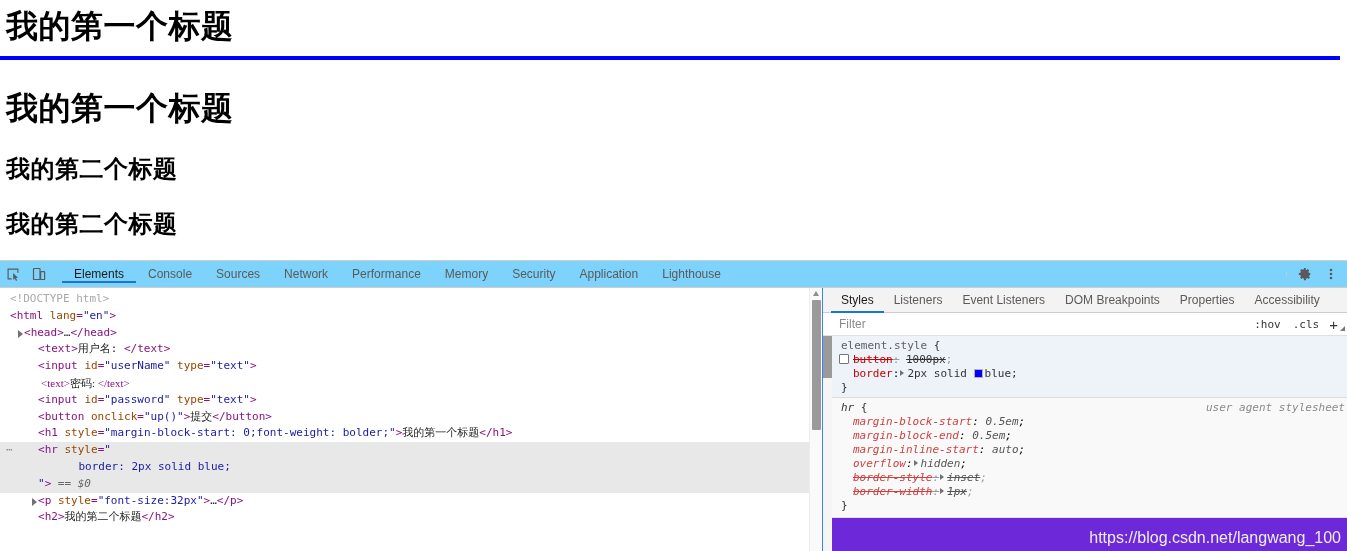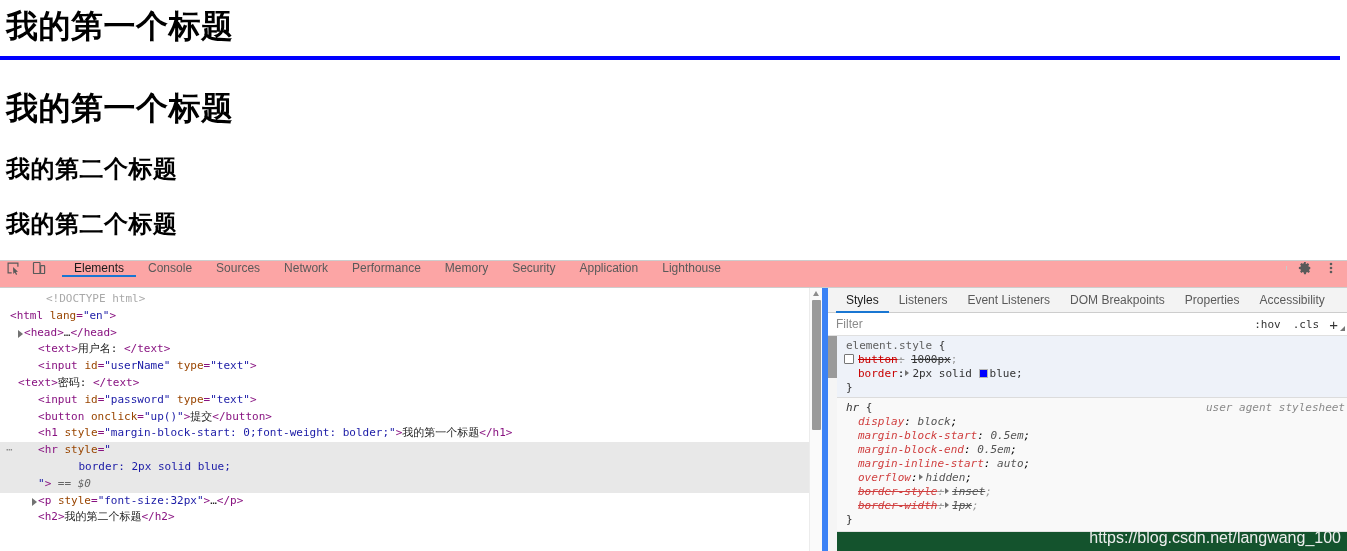--- a/index.html
+++ b/index.html
@@ -68,24 +68,24 @@
     height: 291px;
     background: #ffffff;
     border-top: 1px solid #cdcdcd;
     font-family: "Liberation Sans", sans-serif;
   }
 
   
   #dt-toolbar {
     position: relative;
     height: 27px;
-    background: #fca5a5;
+    background: #7dd3fc;
     border-bottom: 1px solid #cdcdcd;
     display: flex;
-    align-items: flex-start;
+    align-items: center;
   }
   .tb-icon-btn {
     width: 26px;
     display: flex; align-items: center; justify-content: center;
     cursor: pointer;
   }
   .tb-icon-btn svg { display: block; }
   .tb-sep {
     width: 1px;
     margin: 5px 5px 5px 4px;
@@ -157,21 +157,21 @@
     border-color: #727272 transparent transparent transparent;
     top: 6px;
   }
   .dots3 {
     position: absolute;
     left: 6px; top: 0px;
     color: #8a8a8a;
     font-size: 11px;
     letter-spacing: 1px;
   }
-  .c-doctype { color: #a9a9a9; margin-left: 36px; }
+  .c-doctype { color: #a9a9a9; }
   .c-tag { color: #881280; }
   .c-attr { color: #994500; }
   .c-val { color: #1a1aa6; }
   .c-txt { color: #222222; }
   .c-punct { color: #881280; }
   .c-eq { color: #666; font-style: italic; }
 
   #dom-scroll-track {
     position: absolute;
     right: 0; top: 0;
@@ -193,22 +193,22 @@
     width: 9px; height: 130px;
     background: #9a9a9a;
     border-radius: 1px;
   }
 
   
   #styles-pane {
     position: relative;
     flex: 1;
     min-width: 0;
-    background: #14532d;
-    border-left: 6px solid #3b82f6;
+    background: #6d28d9;
+    border-left: 1px solid #3b82f6;
     display: flex;
     flex-direction: column;
   }
   #styles-tabbar {
     height: 25px;
     background: #f3f3f3;
     border-bottom: 1px solid #cdcdcd;
     display: flex;
     align-items: stretch;
     padding-left: 8px;
@@ -239,20 +239,21 @@
   #filter-input {
     flex: 1;
     min-width: 0;
     font-family: "Liberation Sans", sans-serif;
     font-size: 12px;
     color: #5f5f5f;
     border: 0;
     outline: 0;
     background: transparent;
     padding: 0;
+    margin-left: 8px;
   }
   #filter-input::placeholder { color: #8a8a8a; opacity: 1; }
   .filter-tool {
     font-family: "DejaVu Sans Mono", "Liberation Mono", monospace;
     font-size: 11px;
     color: #333;
     padding: 0 6px;
     cursor: pointer;
     white-space: nowrap;
   }
@@ -453,21 +454,21 @@
 
   <div id="dt-body">
 
     <div id="dom-pane">
       <div id="dom-rows">
           <div class="dom-row" style="padding-left: 10px;"><span class="c-doctype">&lt;!DOCTYPE html&gt;</span></div>
           <div class="dom-row" style="padding-left: 10px;"><span class="c-punct">&lt;</span><span class="c-tag">html</span><span class="c-txt"> </span><span class="c-attr">lang</span><span class="c-punct">=</span><span class="c-val">"en"</span><span class="c-punct">&gt;</span></div>
           <div class="dom-row" style="padding-left: 24px;"><span class="tri closed" style="left: 18px;"></span><span class="c-punct">&lt;</span><span class="c-tag">head</span><span class="c-punct">&gt;</span><span class="c-txt">…</span><span class="c-punct">&lt;/</span><span class="c-tag">head</span><span class="c-punct">&gt;</span></div>
           <div class="dom-row" style="padding-left: 38px;"><span class="c-punct">&lt;</span><span class="c-tag">text</span><span class="c-punct">&gt;</span><span class="c-txt">用户名: </span><span class="c-punct">&lt;/</span><span class="c-tag">text</span><span class="c-punct">&gt;</span></div>
           <div class="dom-row" style="padding-left: 38px;"><span class="c-punct">&lt;</span><span class="c-tag">input</span><span class="c-txt"> </span><span class="c-attr">id</span><span class="c-punct">=</span><span class="c-val">"userName"</span><span class="c-txt"> </span><span class="c-attr">type</span><span class="c-punct">=</span><span class="c-val">"text"</span><span class="c-punct">&gt;</span></div>
-          <div class="dom-row" style="padding-left: 18px;"><span class="c-punct">&lt;</span><span class="c-tag">text</span><span class="c-punct">&gt;</span><span class="c-txt">密码: </span><span class="c-punct">&lt;/</span><span class="c-tag">text</span><span class="c-punct">&gt;</span></div>
+          <div class="dom-row" style="padding-left: 41px; font-family: Liberation Serif, serif;"><span class="c-punct">&lt;</span><span class="c-tag">text</span><span class="c-punct">&gt;</span><span class="c-txt">密码: </span><span class="c-punct">&lt;/</span><span class="c-tag">text</span><span class="c-punct">&gt;</span></div>
           <div class="dom-row" style="padding-left: 38px;"><span class="c-punct">&lt;</span><span class="c-tag">input</span><span class="c-txt"> </span><span class="c-attr">id</span><span class="c-punct">=</span><span class="c-val">"password"</span><span class="c-txt"> </span><span class="c-attr">type</span><span class="c-punct">=</span><span class="c-val">"text"</span><span class="c-punct">&gt;</span></div>
           <div class="dom-row" style="padding-left: 38px;"><span class="c-punct">&lt;</span><span class="c-tag">button</span><span class="c-txt"> </span><span class="c-attr">onclick</span><span class="c-punct">=</span><span class="c-val">"up()"</span><span class="c-punct">&gt;</span><span class="c-txt">提交</span><span class="c-punct">&lt;/</span><span class="c-tag">button</span><span class="c-punct">&gt;</span></div>
           <div class="dom-row" style="padding-left: 38px;"><span class="c-punct">&lt;</span><span class="c-tag">h1</span><span class="c-txt"> </span><span class="c-attr">style</span><span class="c-punct">=</span><span class="c-val">"margin-block-start: 0;font-weight: bolder;"</span><span class="c-punct">&gt;</span><span class="c-txt">我的第一个标题</span><span class="c-punct">&lt;/</span><span class="c-tag">h1</span><span class="c-punct">&gt;</span></div>
           <div class="dom-row sel" style="padding-left: 38px;"><span class="dots3">⋯</span><span class="c-punct">&lt;</span><span class="c-tag">hr</span><span class="c-txt"> </span><span class="c-attr">style</span><span class="c-punct">=</span><span class="c-val">"</span></div>
           <div class="dom-row sel" style="padding-left: 52px;"><span class="c-val">    border: 2px solid blue;</span></div>
           <div class="dom-row sel" style="padding-left: 38px;"><span class="c-val">"</span><span class="c-punct">&gt;</span><span class="c-eq"> == $0</span></div>
           <div class="dom-row" style="padding-left: 38px;"><span class="tri closed" style="left: 32px;"></span><span class="c-punct">&lt;</span><span class="c-tag">p</span><span class="c-txt"> </span><span class="c-attr">style</span><span class="c-punct">=</span><span class="c-val">"font-size:32px"</span><span class="c-punct">&gt;</span><span class="c-txt">…</span><span class="c-punct">&lt;/</span><span class="c-tag">p</span><span class="c-punct">&gt;</span></div>
           <div class="dom-row" style="padding-left: 38px;"><span class="c-punct">&lt;</span><span class="c-tag">h2</span><span class="c-punct">&gt;</span><span class="c-txt">我的第二个标题</span><span class="c-punct">&lt;/</span><span class="c-tag">h2</span><span class="c-punct">&gt;</span></div>
         </div>
       <div id="dom-scroll-track">
@@ -513,21 +514,20 @@
           <div id="styles-scroll-thumb"></div>
         </div>
         <div id="rule-element-style" class="rule-block">
             <div class="rule-head"><span class="selector">element.style</span><span class="brace"> {</span></div>
             <div class="decl disabled" style="padding-left: 21px;"><span class="chk" style="left: 7px;"></span><span class="pname">button</span><span class="colon">:</span><span> </span><span class="pval">1000px</span><span>;</span></div>
             <div class="decl decl-indent"><span class="pname">border</span><span class="colon">:</span><span class="expander"></span><span class="pval">2px solid </span><span class="swatch" style="background: rgb(0, 0, 255);"></span><span class="pval">blue;</span></div>
             <div class="rule-head brace">}</div>
           </div>
         <div id="rule-hr" class="rule-block">
             <div class="rule-head"><span class="selector">hr</span><span class="brace"> {</span><span class="ua-label">user agent stylesheet</span></div>
-            <div class="decl decl-indent"><span class="pname">display</span><span class="colon">:</span><span> </span><span class="pval">block</span><span>;</span></div>
             <div class="decl decl-indent"><span class="pname">margin-block-start</span><span class="colon">:</span><span> </span><span class="pval">0.5em</span><span>;</span></div>
             <div class="decl decl-indent"><span class="pname">margin-block-end</span><span class="colon">:</span><span> </span><span class="pval">0.5em</span><span>;</span></div>
             <div class="decl decl-indent"><span class="pname">margin-inline-start</span><span class="colon">:</span><span> </span><span class="pval">auto</span><span>;</span></div>
             <div class="decl decl-indent"><span class="pname">overflow</span><span class="colon">:</span><span class="expander"></span><span class="pval">hidden</span><span>;</span></div>
             <div class="decl disabled decl-indent"><span class="pname">border-style</span><span class="colon">:</span><span class="expander"></span><span class="pval">inset</span><span>;</span></div>
             <div class="decl disabled decl-indent"><span class="pname">border-width</span><span class="colon">:</span><span class="expander"></span><span class="pval">1px</span><span>;</span></div>
             <div class="rule-head brace">}</div>
           </div>
       </div>
 

